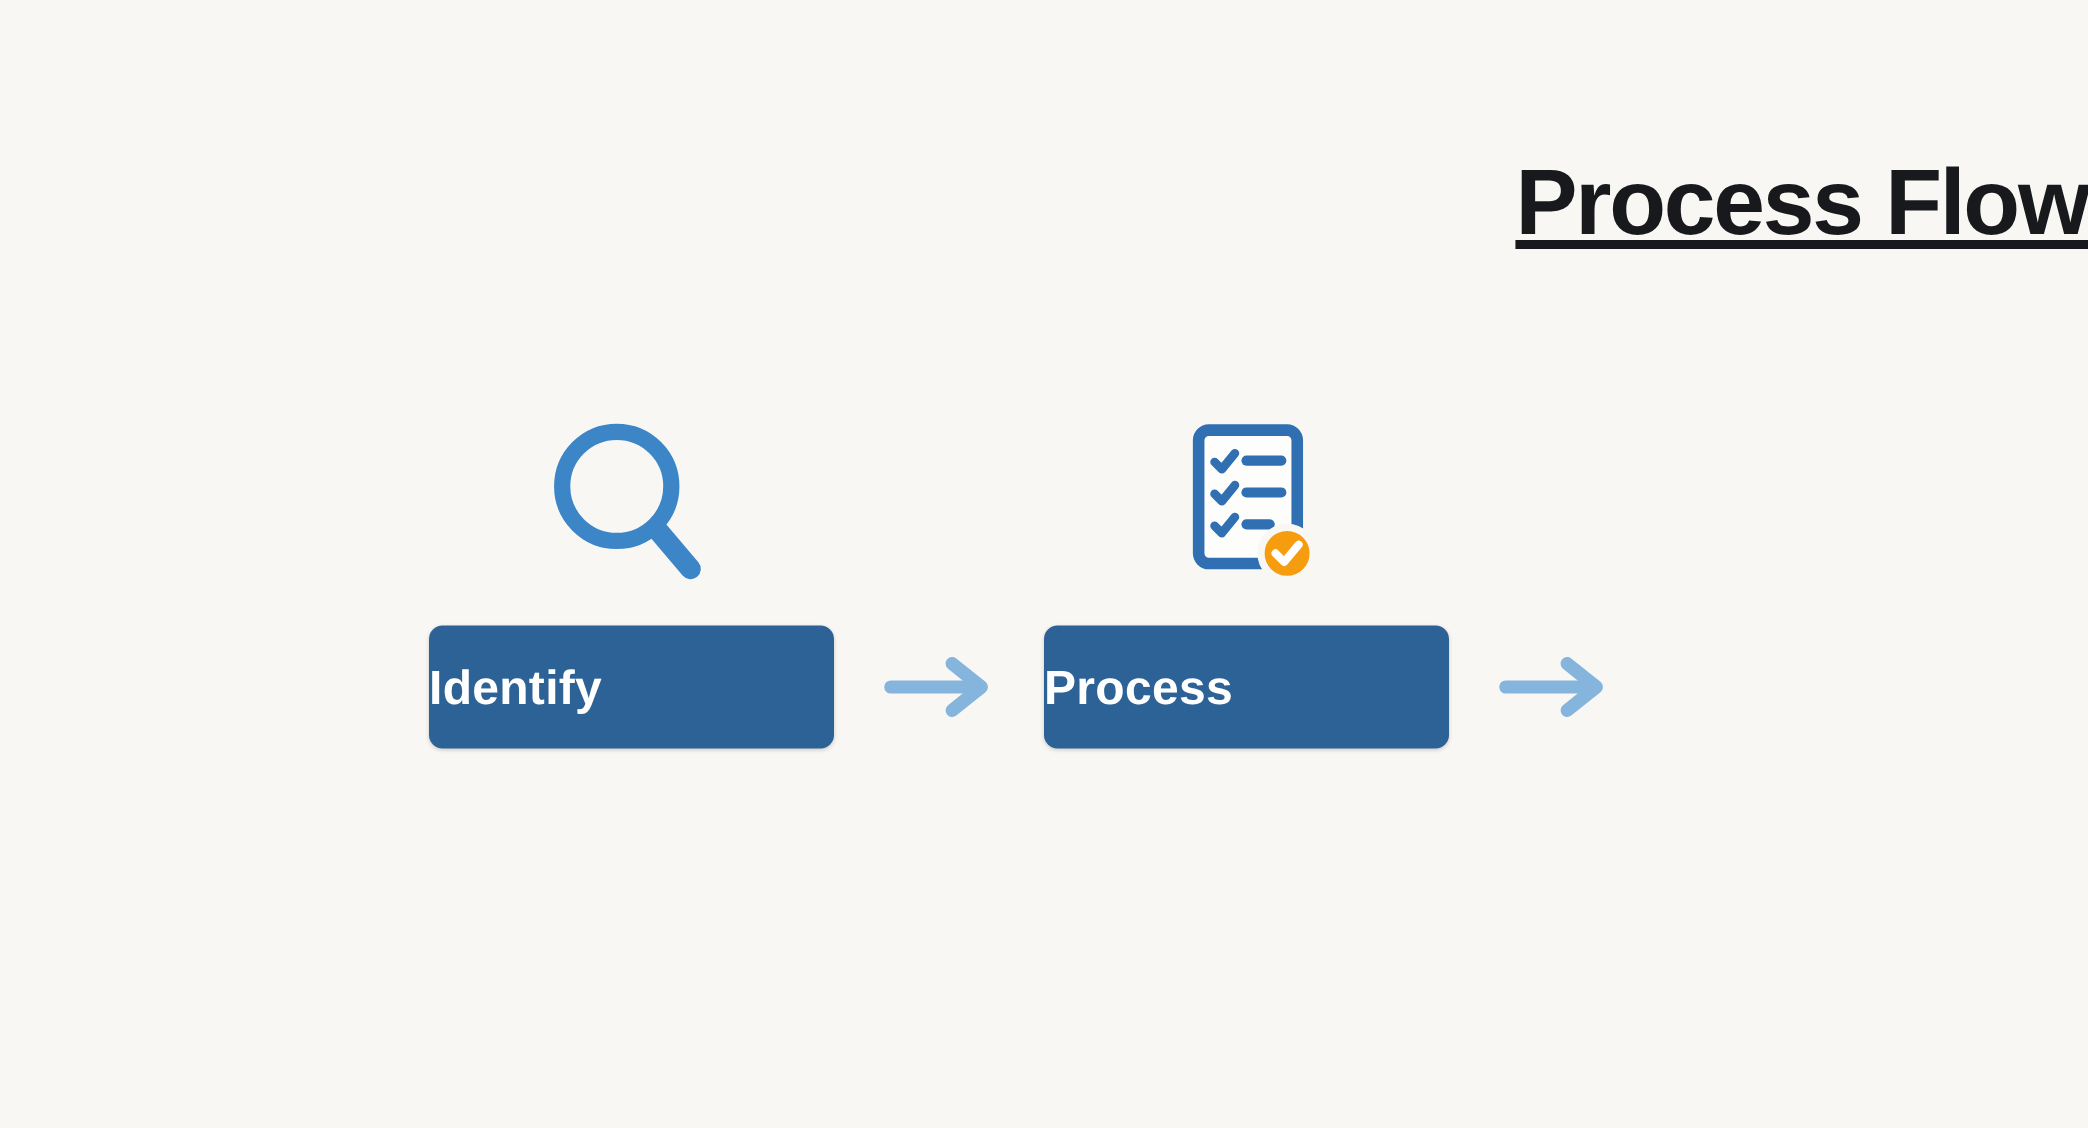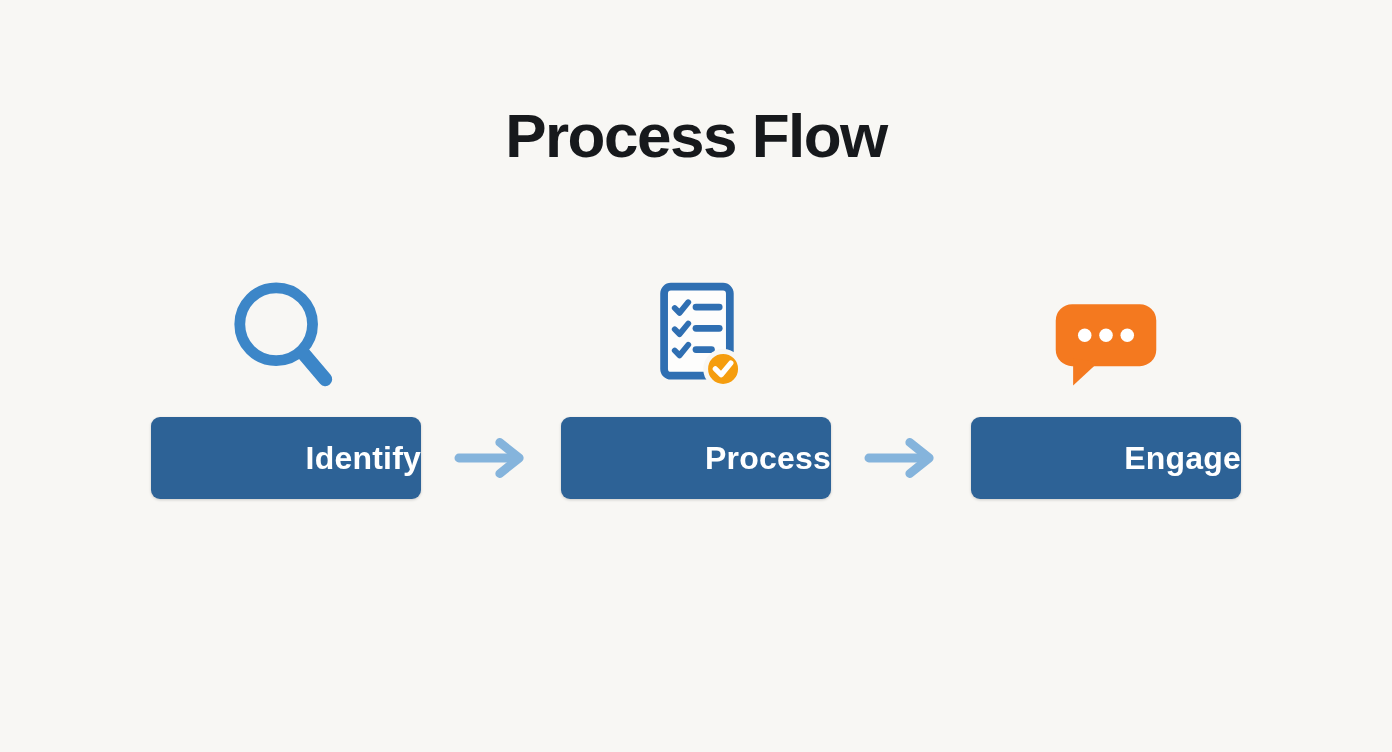--- a/index.html
+++ b/index.html
@@ -4,25 +4,26 @@
 <style>
   * { margin: 0; padding: 0; box-sizing: border-box; }
   html, body { width: 1392px; height: 752px; }
   body {
     background: var(--background, #f8f7f4);
     font-family: "Liberation Sans", sans-serif;
     overflow: hidden;
   }
   .page-title {
     margin-top: 100px;
-    text-align: center;
+    text-align: right;
     font-size: 62px;
     font-weight: 700;
     letter-spacing: -1.5px;
     color: var(--title-text, #17191c);
+    text-decoration: underline;
   }
   .flow-row {
     display: flex;
     justify-content: center;
     align-items: flex-end;
     margin-top: 104px;
   }
   .step {
     width: 270px;
     display: flex;
@@ -37,21 +38,21 @@
     justify-content: center;
   }
   .step-button {
     width: 270px;
     height: 82px;
     border-radius: 9px;
     background: var(--step-button-bg, #2d6296);
     color: var(--step-button-text, #ffffff);
     display: flex;
     align-items: center;
-    justify-content: flex-end;
+    justify-content: flex-start;
     font-size: 32px;
     font-weight: 700;
     letter-spacing: 0.2px;
     box-shadow: 0 1px 3px rgba(0,0,0,0.18);
   }
   .arrow-wrap {
     width: 140px;
     display: flex;
     justify-content: center;
     margin-bottom: 19px;
@@ -115,29 +116,15 @@
       </div>
     </div>
 
     <div class="arrow-wrap">
       <svg width="74" height="44" viewBox="0 0 76 44" aria-hidden="true">
         <path class="arrow-line" d="M5 22 H62"></path>
         <path class="arrow-line" d="M47 6 L67 22 L47 38"></path>
       </svg>
     </div>
 
-    <div class="step">
-      <div class="icon-wrap">
-        <svg width="116" height="110" viewBox="0 0 120 110" aria-hidden="true">
-          <rect class="bubble-body" x="8" y="16" width="104" height="64" rx="17"></rect>
-          <polygon class="bubble-body" points="26,72 26,100 52,76"></polygon>
-          <circle class="bubble-dot" cx="38" cy="48" r="7"></circle>
-          <circle class="bubble-dot" cx="60" cy="48" r="7"></circle>
-          <circle class="bubble-dot" cx="82" cy="48" r="7"></circle>
-        </svg>
-      </div>
-      <div class="step-button">
-        <span>Engage</span>
-      </div>
-    </div>
 
   </div>
 </div>
 
 </body></html>

